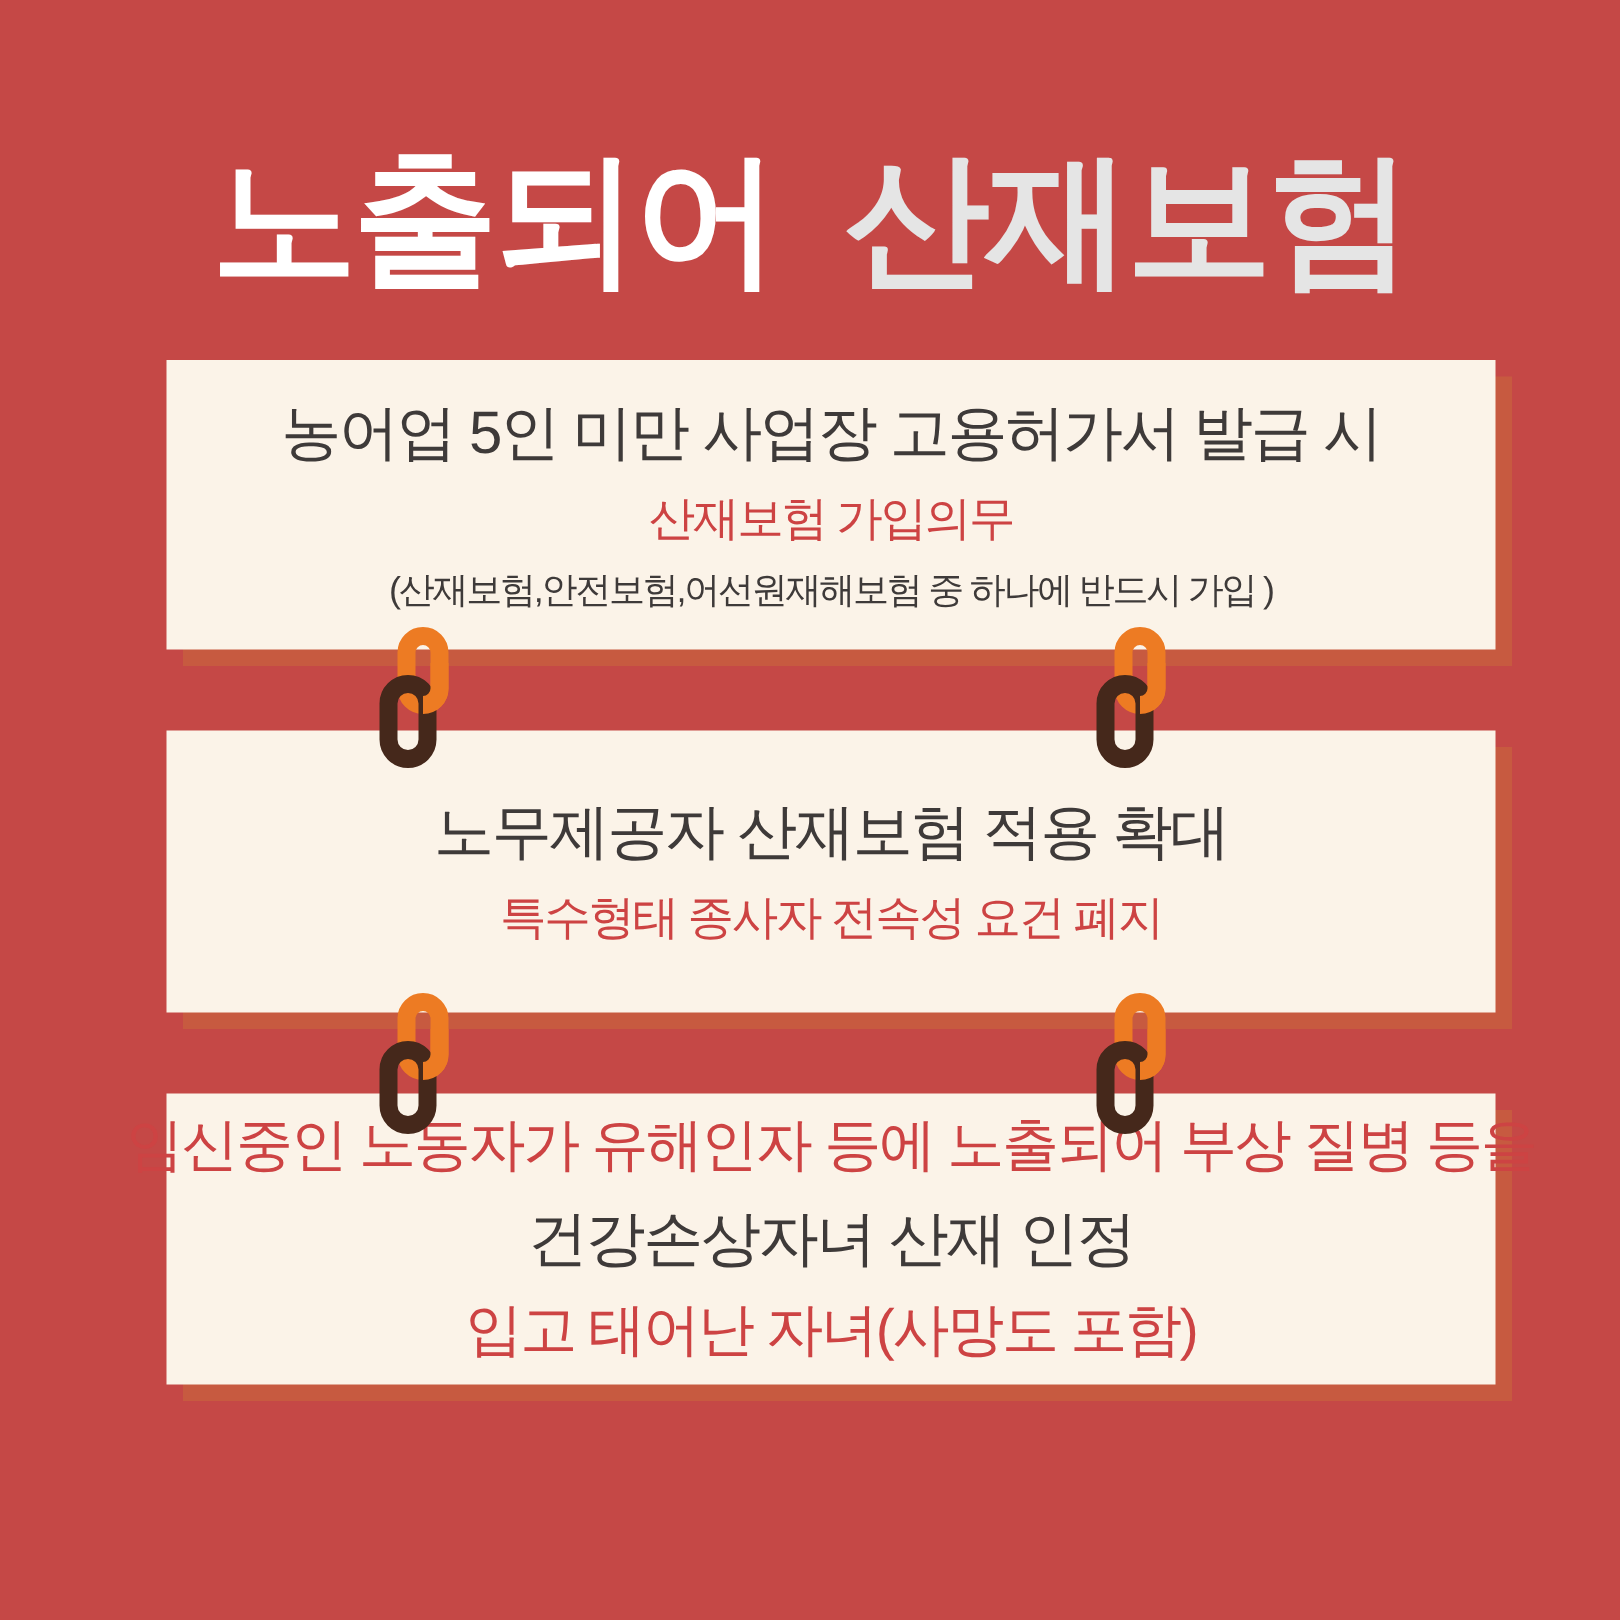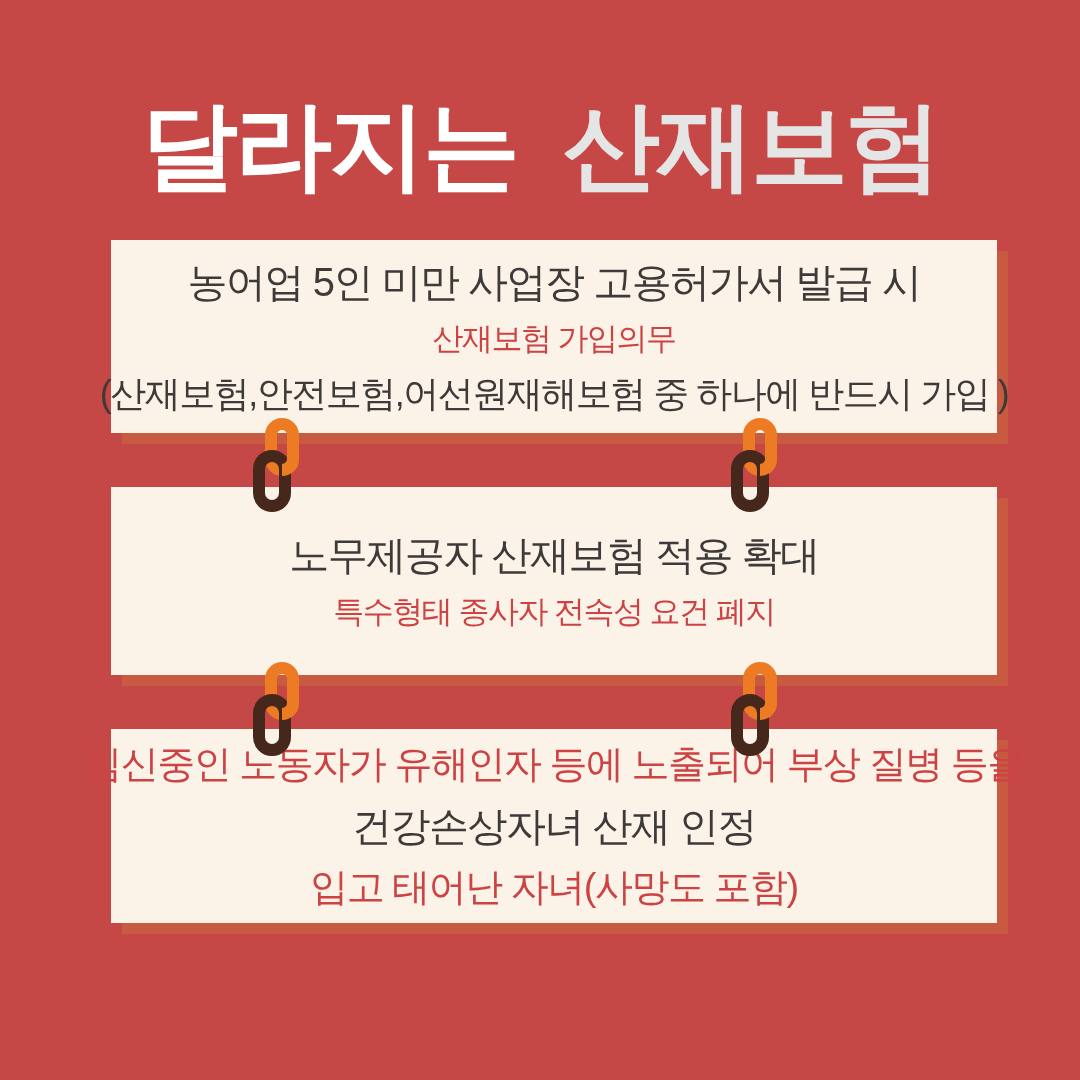--- a/index.html
+++ b/index.html
@@ -46,42 +46,42 @@
     gap: 13px;
     z-index: 1;
   }
   .card-1 { top: 240px; height: 193px; }
   .card-2 { top: 487px; height: 188px; }
   .card-3 { top: 729px; height: 194px; }
 
   .line { white-space: nowrap; letter-spacing: -1.5px; line-height: 1.25; }
   .line-dark-lg { font-size: 40px; color: #3E3A39; }
   .line-red-lg  { font-size: 31px; color: #CD4343; }
-  .line-dark-sm { font-size: 36px; color: #3E3A39; }
+  .line-dark-sm { font-size: 24px; color: #3E3A39; }
   .line-red-sm  { font-size: 38px; color: #CD4343; }
 
   
   .chain {
     position: absolute;
     width: 62px;
     height: 100px;
     z-index: 2;
   }
   .chain-top-left     { left: 245px; top: 414px; }
   .chain-top-right    { left: 723px; top: 414px; }
   .chain-bottom-left  { left: 245px; top: 658px; }
   .chain-bottom-right { left: 723px; top: 658px; }
 </style>
 </head>
 <body>
 
 <div class="canvas">
 
   <div class="title">
-    <span class="part-white">달라지는</span><span class="part-yellow">산재보험</span>
+    <span class="part-white">노출되어</span><span class="part-yellow">산재보험</span>
   </div>
 
   <div class="card card-1">
     <div class="line line-dark-lg">농어업 5인 미만 사업장 고용허가서 발급 시</div>
     <div class="line line-red-lg">산재보험 가입의무</div>
     <div class="line line-dark-sm">(산재보험,안전보험,어선원재해보험 중 하나에 반드시 가입 )</div>
   </div>
 
   <div class="card card-2">
     <div class="line line-dark-lg">노무제공자 산재보험 적용 확대</div>

